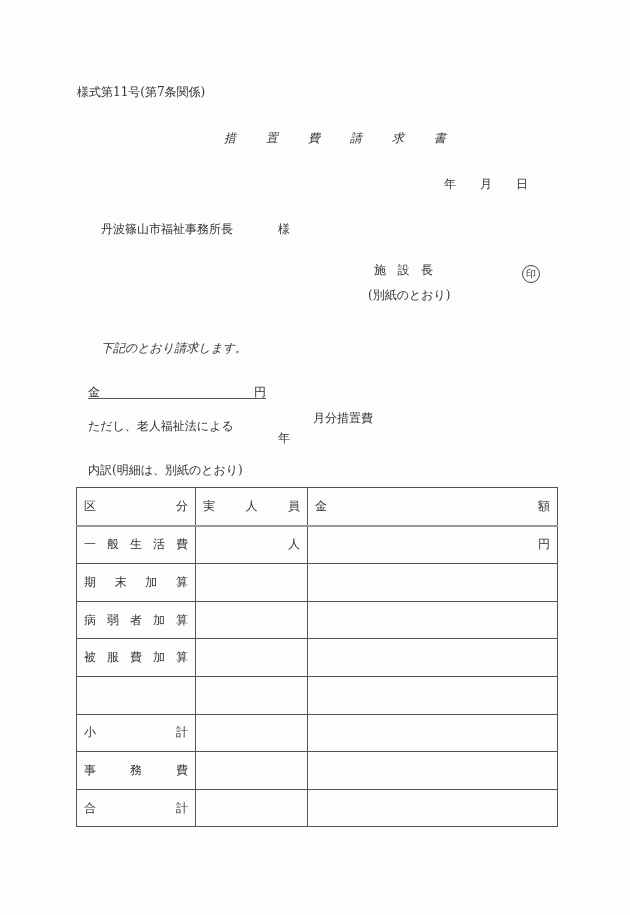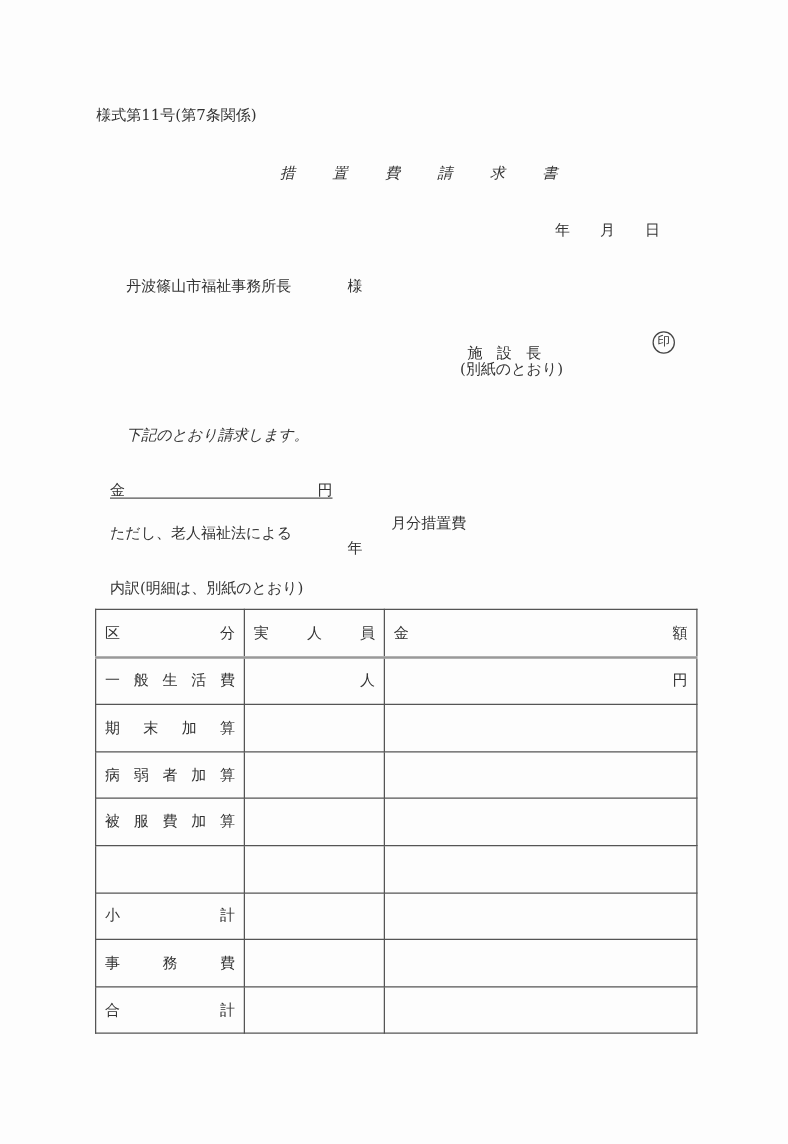--- a/index.html
+++ b/index.html
@@ -40,21 +40,21 @@
   <span>措</span><span>置</span><span>費</span><span>請</span><span>求</span><span>書</span>
 </div>
 
 <div class="abs" style="left:444px;top:178px;">年</div>
 <div class="abs" style="left:480px;top:178px;">月</div>
 <div class="abs" style="left:516px;top:178px;">日</div>
 
 <div class="abs" style="left:101px;top:223px;">丹波篠山市福祉事務所長</div>
 <div class="abs" style="left:278px;top:223px;">様</div>
 
-<div class="abs" style="left:374px;top:276px;">
+<div class="abs" style="left:374px;top:264px;">
   <span>施</span>&nbsp;&nbsp;&nbsp;<span>設</span>&nbsp;&nbsp;&nbsp;<span>長</span>
 </div>
 <div class="abs" style="left:368px;top:289px;">(別紙のとおり)</div>
 <div class="seal">印</div>
 
 <div class="abs" style="left:101px;top:342px;font-style:italic;">下記のとおり請求します。</div>
 
 <div class="abs" style="left:88px;top:386px;">金</div>
 <div class="abs" style="left:254px;top:386px;">円</div>
 <div class="amount-line"></div>

